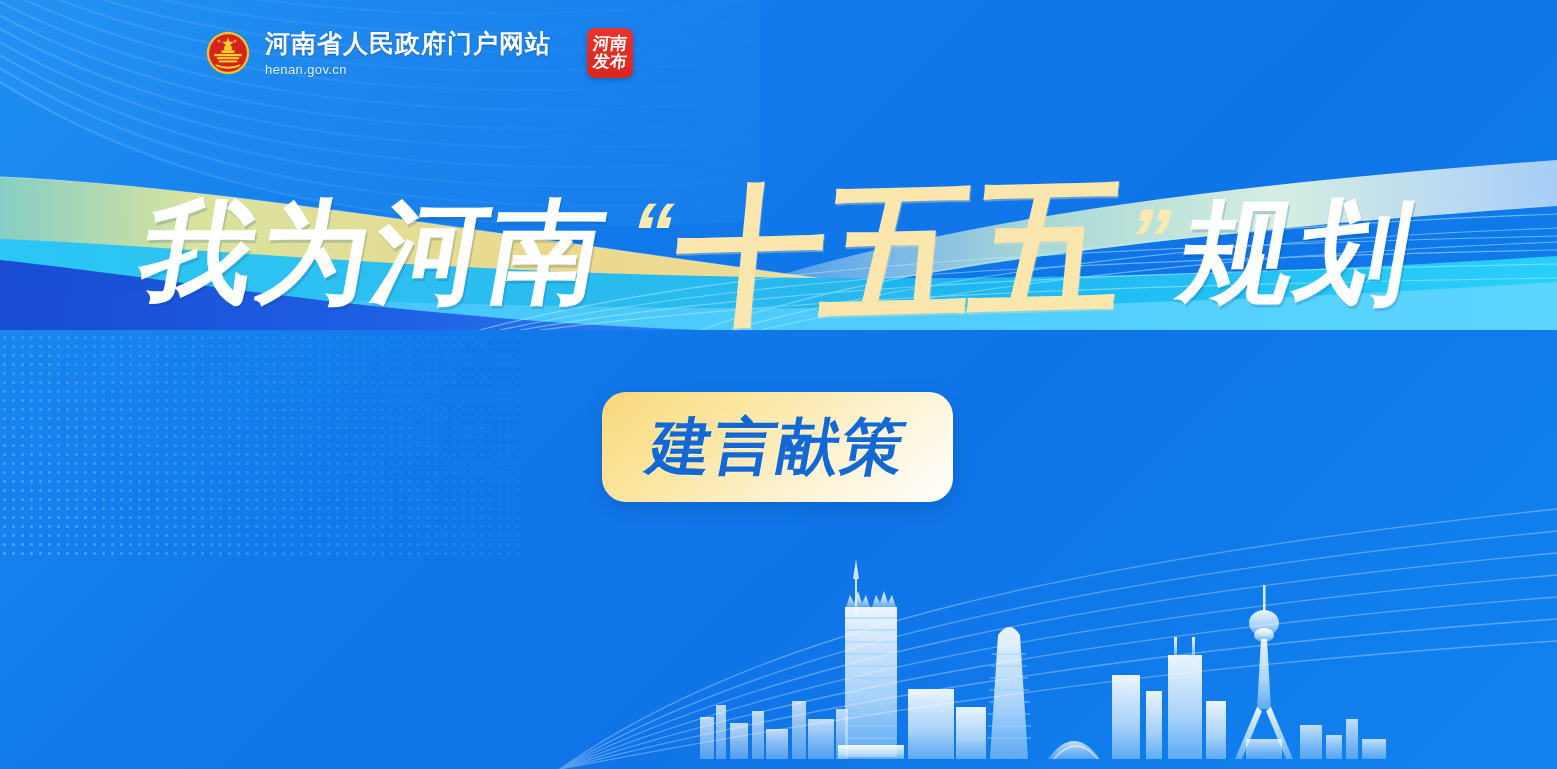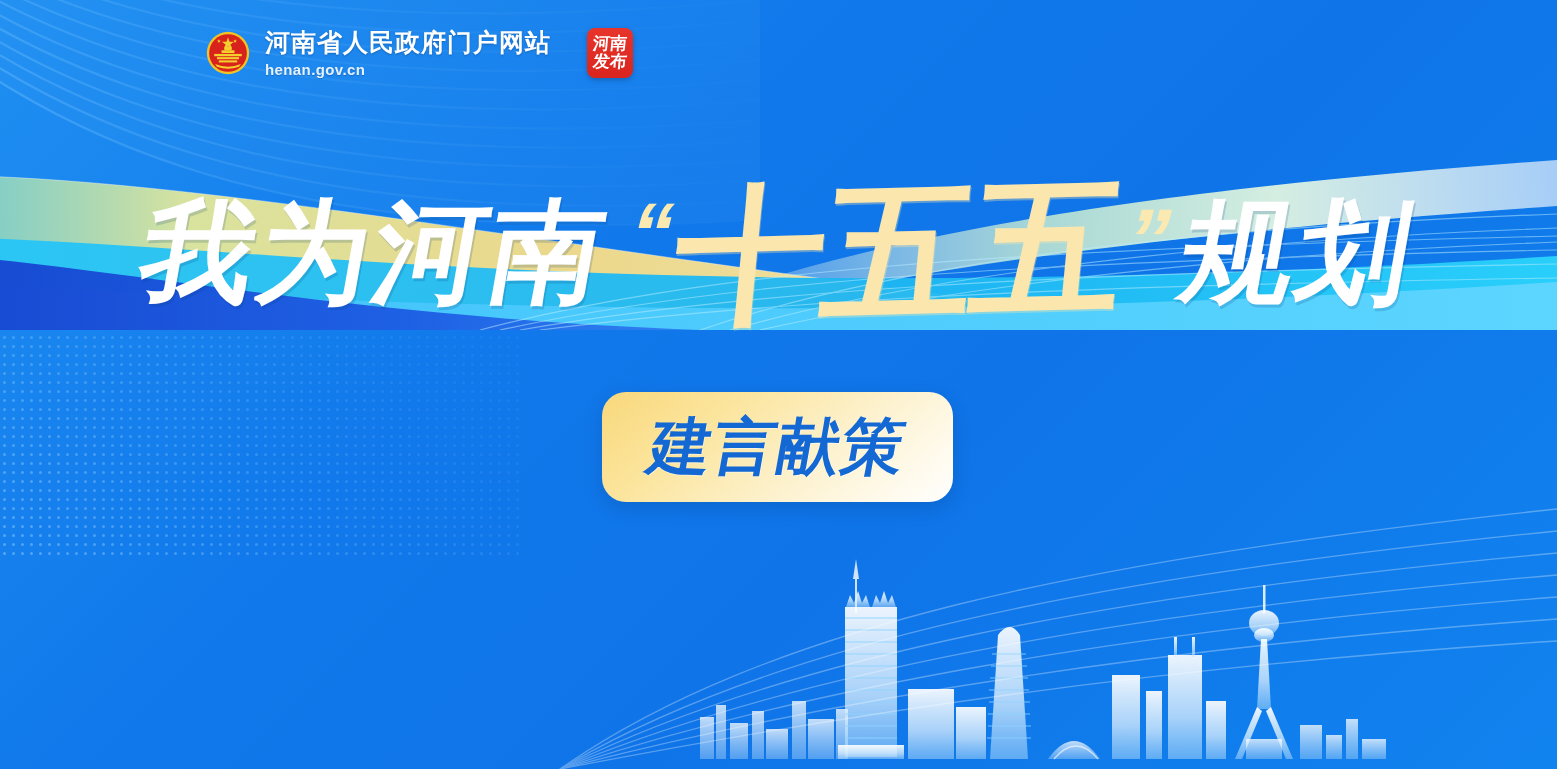--- a/index.html
+++ b/index.html
@@ -16,21 +16,21 @@
   .site-header{
     position:absolute;left:205px;top:28px;display:flex;align-items:center;gap:14px;z-index:40;
   }
   .emblem{width:46px;height:46px;flex:0 0 46px;}
   .site-titles{display:flex;flex-direction:column;justify-content:center;line-height:1;}
   .site-name{
     color:#ffffff;font-size:25px;font-weight:700;letter-spacing:1px;
     text-shadow:0 1px 2px rgba(0,40,90,.35);white-space:nowrap;
   }
   .site-url{
-    color:#e6f2ff;font-size:15px;font-weight:700;margin-top:7px;letter-spacing:.4px;
+    color:#e6f2ff;font-size:13px;font-weight:400;margin-top:7px;letter-spacing:.4px;
     text-shadow:0 1px 1px rgba(0,40,90,.3);
   }
   .badge-henan{
     margin-left:22px;width:46px;height:50px;border-radius:8px;
     background:linear-gradient(180deg,#e8352c 0%,#d9251d 100%);
     display:flex;flex-direction:column;align-items:center;justify-content:center;
     color:#fff;font-size:17px;font-weight:700;line-height:1.05;
     box-shadow:0 2px 5px rgba(0,0,0,.22);flex:0 0 46px;
     font-family:"Liberation Serif","DejaVu Serif",serif;
   }

